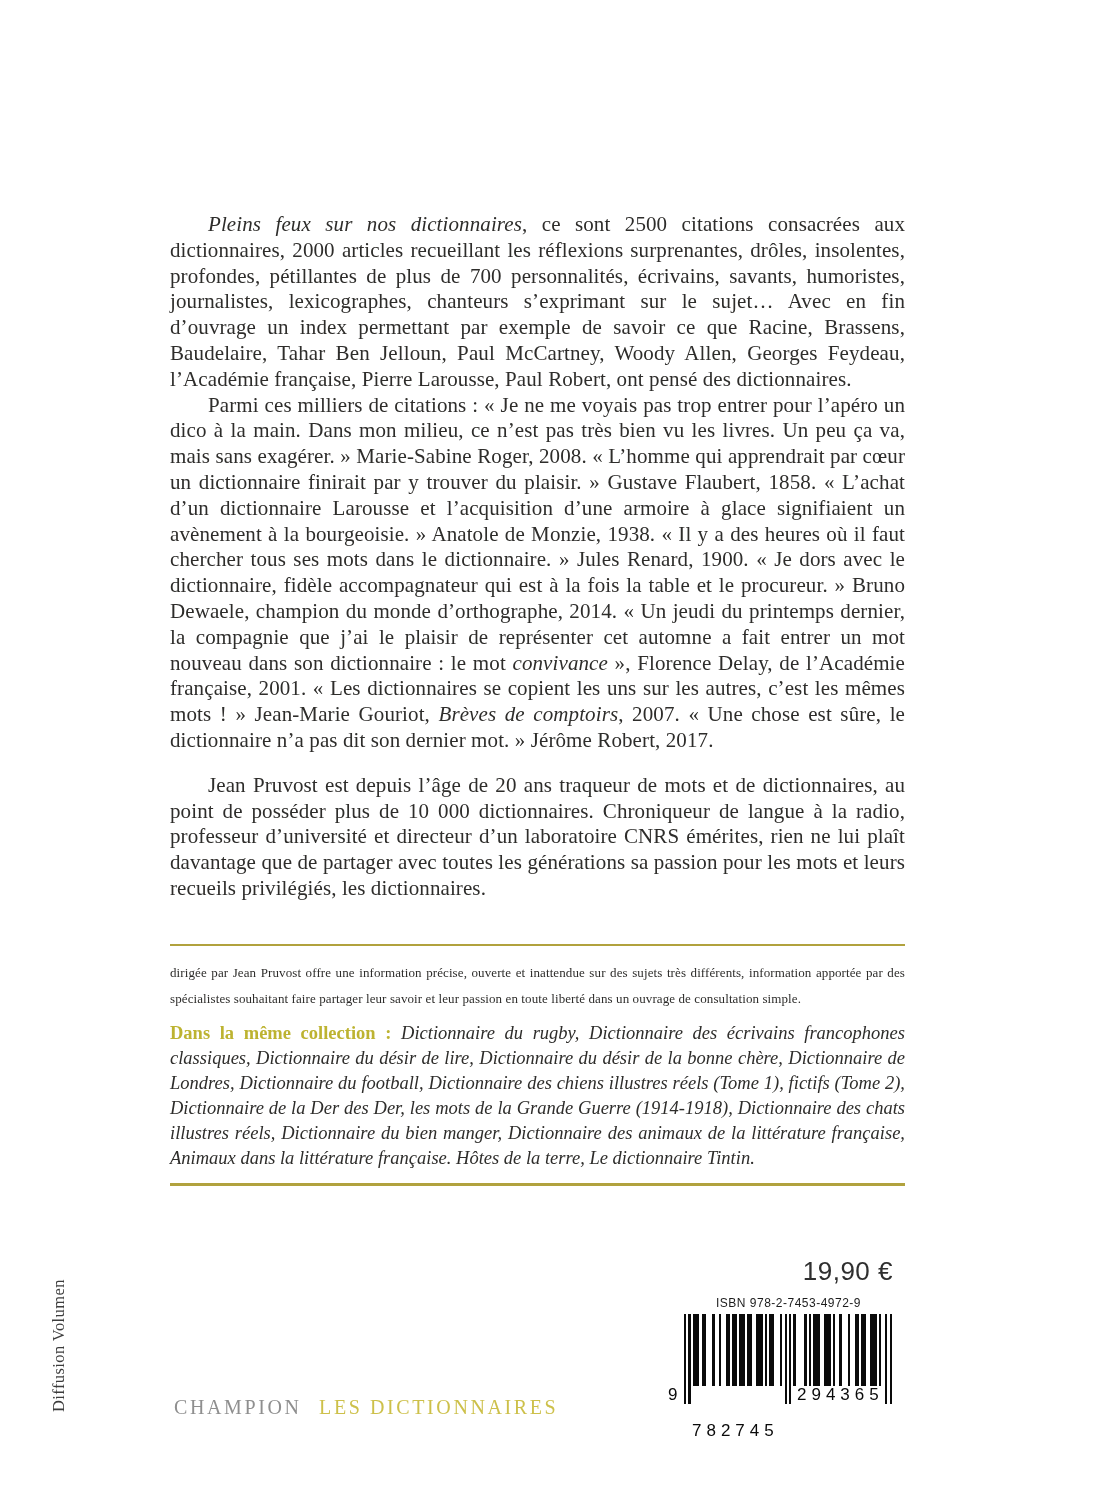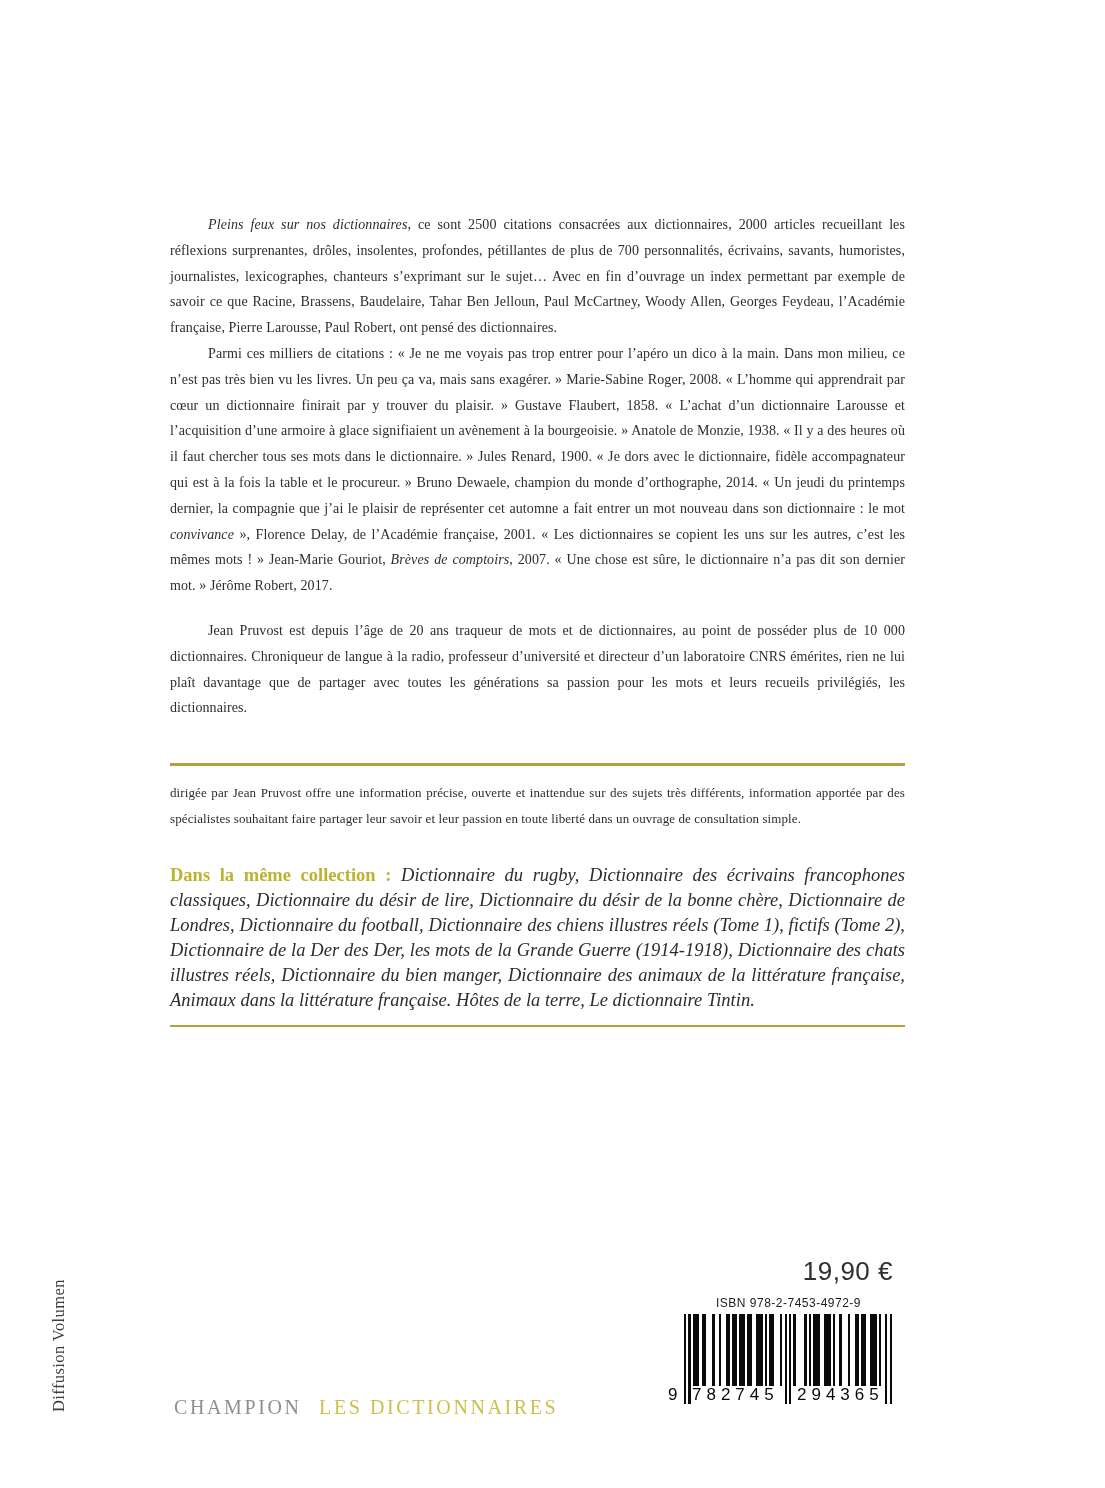--- a/index.html
+++ b/index.html
@@ -10,21 +10,21 @@
     font-family:"Liberation Serif","DejaVu Serif",serif;
     color:var(--body-text,#2e2d2b);
     overflow:hidden;
   }
   
   .column{
     position:absolute;left:170px;top:212px;width:735px;
   }
   .body-para{
     margin:0;
-    font-size:14px;line-height:25.8px;
+    font-size:21px;line-height:25.8px;
     text-align:justify;
     letter-spacing:.1px;
   }
   .indent{text-indent:38px;}
   .author-para{margin-top:19px;}
   .seg-italic{font-style:italic;}
   .gold-rule{
     border:none;height:2.5px;margin:42px 0 14px 0;
     background:var(--gold-accent,#b1a23e);
   }
@@ -34,21 +34,21 @@
     letter-spacing:.6px;
     color:var(--gold-accent,#b1a23e);
     white-space:nowrap;
   }
   .collection-desc{
     margin:0;
     font-size:13px;line-height:26px;
     text-align:justify;letter-spacing:.1px;
   }
   .collection-list{
-    margin:31px 0 0 0;
+    margin:9px 0 0 0;
     font-size:18.5px;line-height:25px;
     text-align:justify;
   }
   .collection-label{
     font-weight:bold;font-style:normal;
     color:var(--label-gold,#bdb331);
   }
   .collection-titles{font-style:italic;}
   .rule-bottom{margin:12px 0 0 0;}
   
@@ -74,21 +74,21 @@
   .mod{flex:none;width:2.2px;height:72px;}
   .mod.on{background:#0a0a0a;}
   .mod.guard{height:90px;}
   .bc-digit,.bc-group{
     position:absolute;top:71px;
     font-family:"Liberation Sans","DejaVu Sans",sans-serif;
     font-size:17px;color:#0a0a0a;line-height:19px;
     background:transparent;
   }
   .bc-lead{left:-16px;}
-  .bc-g1{left:8px;width:86px;letter-spacing:5px;}
+  .bc-g1{left:8px;width:86px;letter-spacing:5px;margin-top:36px;}
   .bc-g2{left:113px;width:86px;letter-spacing:5px;}
   
   .imprint{
     position:absolute;left:174px;top:1396px;
     font-size:20px;letter-spacing:2.6px;white-space:nowrap;
   }
   .imprint-publisher{color:var(--footer-gray,#8f8f8f);}
   .imprint-collection{color:var(--footer-gold,#cdc04a);margin-left:10px;}
   
   .spine-note{

